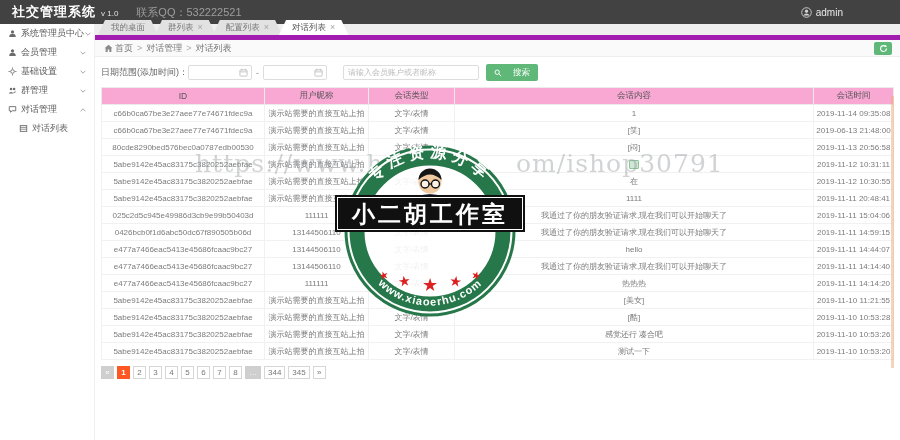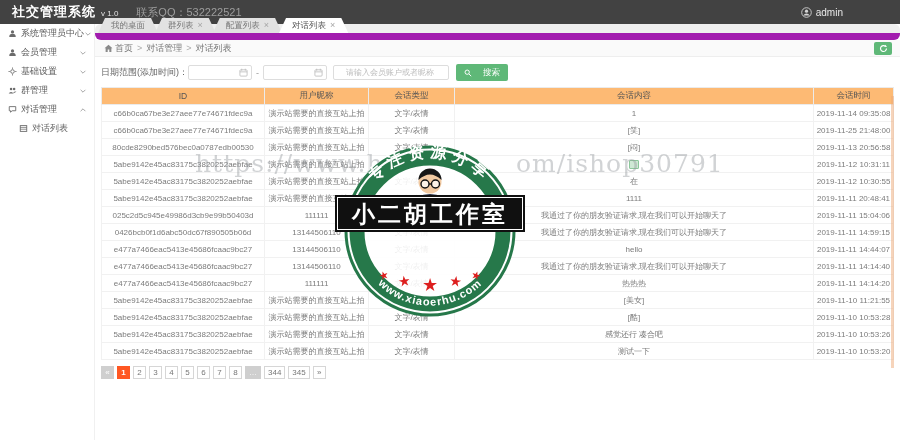--- a/index.html
+++ b/index.html
@@ -21,43 +21,43 @@
   .side-item { height:19px; display:flex; align-items:center; padding:0 7px 0 8px; font-size:9px; color:#595959; cursor:pointer; }
   .side-item .lbl { margin-left:4px; white-space:nowrap; }
   .side-item .chev { margin-left:auto; display:flex; }
   .side-item .chev.up { transform:rotate(180deg); }
   .side-sub { height:18px; display:flex; align-items:center; padding-left:19px; font-size:9px; color:#666; cursor:pointer; }
   .side-sub .lbl { margin-left:4px; }
   .ic { display:inline-flex; align-items:center; }
 
   
   .main { flex:1; display:flex; flex-direction:column; min-width:0; }
-  .tabbar { height:16px; background:#efefef; border-bottom:7px solid #a21caf; display:flex; align-items:flex-end; padding-left:3px;border-radius:6px; }
+  .tabbar { height:16px; background:#efefef; border-bottom:5px solid #a21caf; display:flex; align-items:flex-end; padding-left:3px; }
   .tab { height:15px; display:flex; align-items:center; padding:0 13px; font-size:8.5px; color:#777;
          background:#e2e2e2; clip-path:polygon(7px 0, calc(100% - 7px) 0, 100% 100%, 0 100%); margin-right:-3px; cursor:pointer; }
   .tab.active { background:#fff; color:#555; }
   .tab .close { margin-left:4px; font-size:9px; color:#a5a5a5; line-height:1; }
 
   .crumbbar { height:17px; background:#fafafa; border-bottom:1px solid #eee; display:flex; align-items:center; padding:0 9px; font-size:9px; color:#777; gap:2px; position:relative; }
   .crumb-sep { color:#aaa; }
   .refresh-btn { position:absolute; right:8px; top:2px; width:18px; height:13px; background:#5FB878; border:none; border-radius:2px; display:flex; align-items:center; justify-content:center; cursor:pointer; }
 
   .content { flex:1; background:#fff; padding:4px 6px 0 6px; position:relative; }
 
   
   .filter-row { display:flex; align-items:center; font-size:9px; color:#666; margin:3px 0 6px 0; }
   .date-input { width:64px; height:15px; border:1px solid #ddd; border-radius:2px; background:#fff; display:flex; align-items:center; justify-content:flex-end; padding:0 3px; cursor:text; }
   .date-dash { margin:0 4px; color:#999; }
-  .kw-input { width:116px; height:15px; border:1px solid #ddd; border-radius:2px; font-size:8px; color:#666; padding:0 12px; margin-left:6px; outline:none; font-family:inherit; }
+  .kw-input { width:136px; height:15px; border:1px solid #ddd; border-radius:2px; font-size:8px; color:#666; padding:0 4px; margin-left:16px; outline:none; font-family:inherit; }
   .kw-input::placeholder { color:#bcbcbc; }
   .search-btn { margin-left:7px; height:17px; background:#5FB878; border:none; border-radius:2px; color:#fff; font-size:8.5px; padding:0 8px; display:flex; align-items:center; gap:11px; cursor:pointer; font-family:inherit; }
 
   
   table { width:100%; border-collapse:collapse; table-layout:fixed; }
-  th { background:#fdba74; font-weight:normal; color:#555; font-size:8.5px; height:17px; border:1px solid #ebebeb; }
+  th { background:#f9a8d4; font-weight:normal; color:#555; font-size:8.5px; height:17px; border:1px solid #ebebeb; }
   td { height:17px; font-size:8px; color:#7b7b7b; text-align:center; border:1px solid #f1f1f1; white-space:nowrap; overflow:hidden; }
   .imgchip { display:inline-block; width:10px; height:9px; background:#cfe8d5; border:1px solid #8cc79b; border-radius:1px; vertical-align:middle; }
 
   
   .pagination { display:flex; gap:3px; margin-top:6px; }
   .pg { min-width:13px; height:13px; line-height:12px; padding:0 3px; border:1px solid #d6d6d6; background:#fff; color:#777; font-size:8px; text-align:center; cursor:pointer; }
   .pg.disabled { background:#cfcfcf; border-color:#cfcfcf; color:#fff; }
   .pg.active { background:#FF5722; border-color:#FF5722; color:#fff; font-weight:bold; }
 
   
@@ -280,21 +280,21 @@
                 <td>演示站需要的直接互站上拍</td>
                 <td>文字/表情</td>
                 <td>1</td>
                 <td>2019-11-14 09:35:08</td>
               </tr>
               <tr>
                 <td>c66b0ca67be3e27aee77e74671fdec9a</td>
                 <td>演示站需要的直接互站上拍</td>
                 <td>文字/表情</td>
                 <td>[笑]</td>
-                <td>2019-11-25 21:48:00</td>
+                <td>2019-06-13 21:48:00</td>
               </tr>
               <tr>
                 <td>80cde8290bed576bec0a0787edb00530</td>
                 <td>演示站需要的直接互站上拍</td>
                 <td>文字/表情</td>
                 <td>[闷]</td>
                 <td>2019-11-13 20:56:58</td>
               </tr>
               <tr>
                 <td>5abe9142e45ac83175c3820252aebfae</td>

